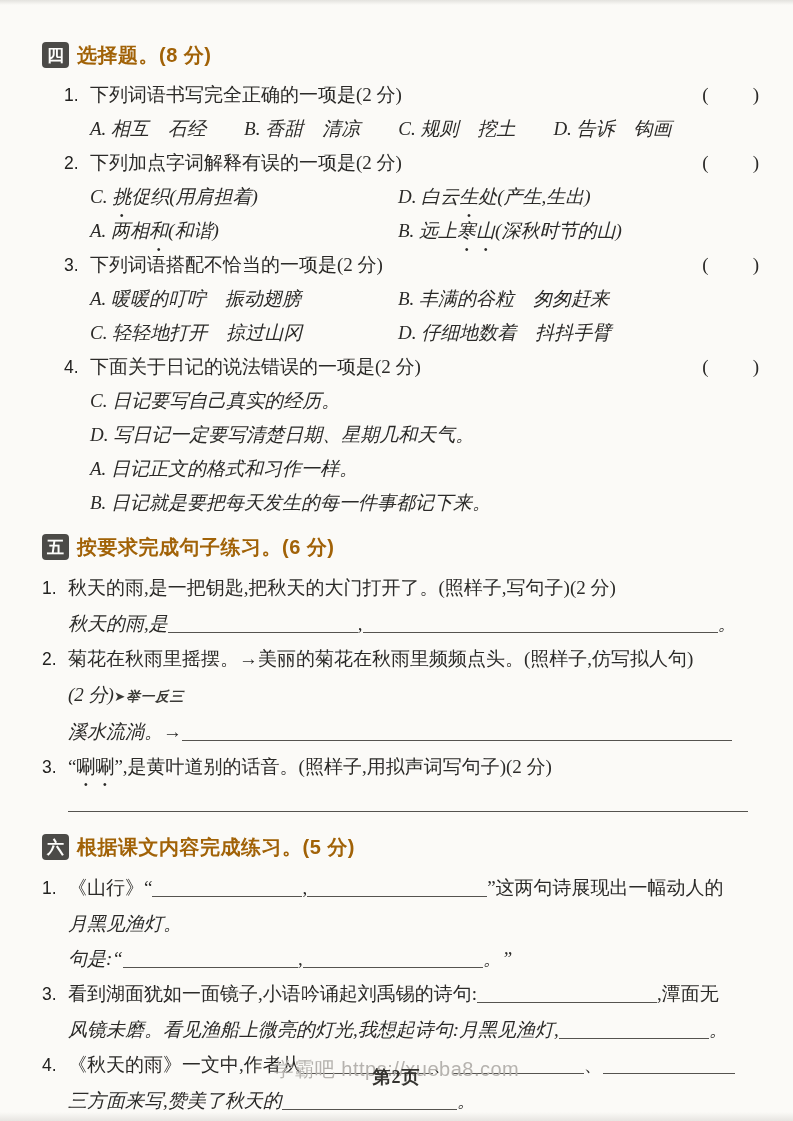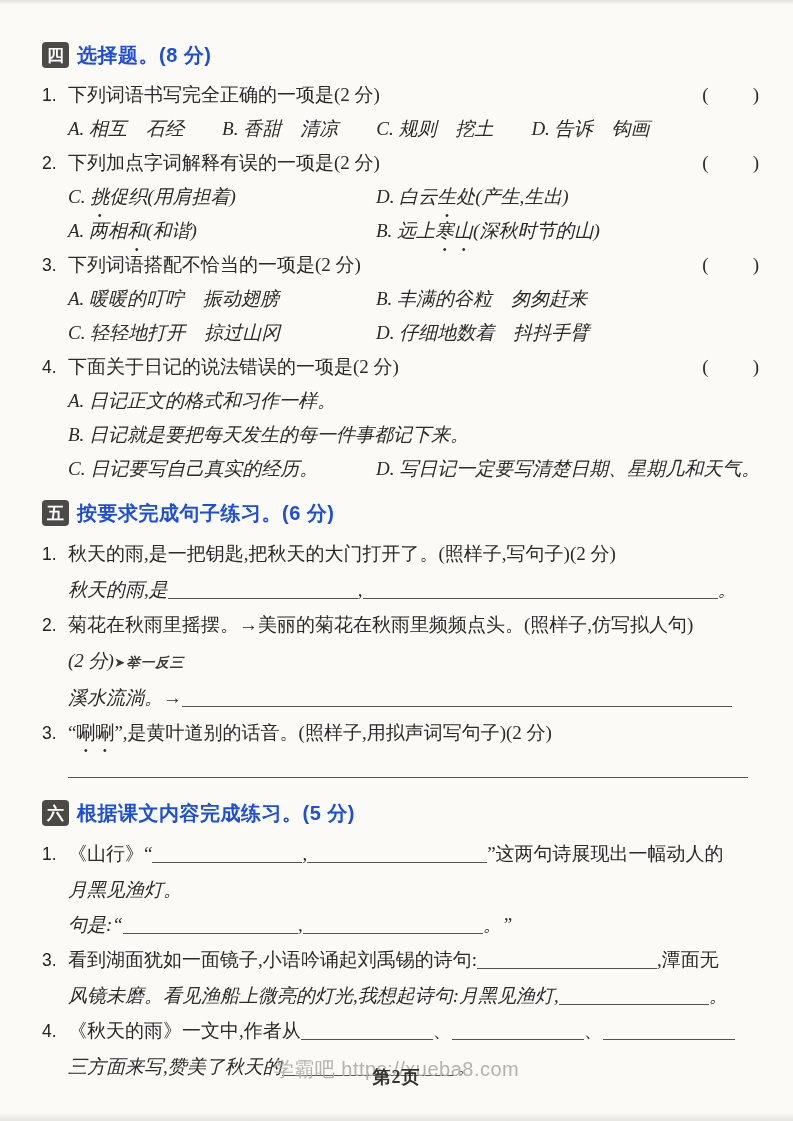--- a/index.html
+++ b/index.html
@@ -29,24 +29,24 @@
   .sec-head{display:flex;align-items:center;gap:8px;margin-bottom:8px;height:30px;}
   .badge{
     width:27px;height:26px;border-radius:4px;
     background:#4b4a47;color:#fdfdfb;
     display:flex;align-items:center;justify-content:center;
     font-family:"Liberation Sans","DejaVu Sans",sans-serif;
     font-size:17px;font-weight:700;flex:0 0 auto;
   }
   .sec-title{
     font-family:"Liberation Sans","DejaVu Sans",sans-serif;
-    font-size:20px;font-weight:700;color:#1d4ed8;letter-spacing:0.5px;
+    font-size:20px;font-weight:700;color:#a16207;letter-spacing:0.5px;
   }
   .line{position:relative;font-size:19px;}
-  .sec0 .line{line-height:34px;min-height:34px;}
+  .sec0 .line{line-height:34px;min-height:34px;margin-left:22px;}
   .sec1 .line{line-height:35px;min-height:35px;}
   .sec2 .line{line-height:35px;min-height:35px;}
   .line.ind{padding-left:26px;font-style:italic;}
   .qnum{
     display:inline-block;width:26px;
     font-family:"Liberation Sans","DejaVu Sans",sans-serif;
     font-size:17.5px;color:#232220;
   }
   .col-a{display:inline-block;width:308px;}
   .col-b{display:inline-block;}
@@ -88,22 +88,22 @@
         </div>
         <div class="line"><span class="qnum">1.</span><span>下列词语书写完全正确的一项是(2 分)</span><span class="bracket">(　　)</span></div>
         <div class="line ind"><span>A. 相互　石经　　B. 香甜　清凉　　C. 规则　挖土　　D. 告诉　钩画</span></div>
         <div class="line"><span class="qnum">2.</span><span>下列加点字词解释有误的一项是(2 分)</span><span class="bracket">(　　)</span></div>
         <div class="line ind"><span class="col-a"><span>C. </span><span class="dot-under">挑</span><span>促织(用肩担着)</span></span><span class="col-b"><span>D. 白云</span><span class="dot-under">生</span><span>处(产生,生出)</span></span></div>
         <div class="line ind"><span class="col-a"><span>A. 两相</span><span class="dot-under">和</span><span>(和谐)</span></span><span class="col-b"><span>B. 远上</span><span class="dot-under">寒</span><span class="dot-under">山</span><span>(深秋时节的山)</span></span></div>
         <div class="line"><span class="qnum">3.</span><span>下列词语搭配不恰当的一项是(2 分)</span><span class="bracket">(　　)</span></div>
         <div class="line ind"><span class="col-a"><span>A. 暖暖的叮咛　振动翅膀</span></span><span class="col-b"><span>B. 丰满的谷粒　匆匆赶来</span></span></div>
         <div class="line ind"><span class="col-a"><span>C. 轻轻地打开　掠过山冈</span></span><span class="col-b"><span>D. 仔细地数着　抖抖手臂</span></span></div>
         <div class="line"><span class="qnum">4.</span><span>下面关于日记的说法错误的一项是(2 分)</span><span class="bracket">(　　)</span></div>
+        <div class="line ind"><span class="col-a"><span>C. 日记要写自己真实的经历。</span></span><span class="col-b"><span>D. 写日记一定要写清楚日期、星期几和天气。</span></span></div>
         <div class="line ind"><span class="col-a"><span>A. 日记正文的格式和习作一样。</span></span><span class="col-b"><span>B. 日记就是要把每天发生的每一件事都记下来。</span></span></div>
-        <div class="line ind"><span class="col-a"><span>C. 日记要写自己真实的经历。</span></span><span class="col-b"><span>D. 写日记一定要写清楚日期、星期几和天气。</span></span></div>
       </section>
       <section class="sec sec1">
         <div class="sec-head">
           <span class="badge">五</span>
           <span class="sec-title">按要求完成句子练习。(6 分)</span>
         </div>
         <div class="line"><span class="qnum">1.</span><span>秋天的雨,是一把钥匙,把秋天的大门打开了。(照样子,写句子)(2 分)</span></div>
         <div class="line ind"><span>秋天的雨,是</span><span class="blank" style="width: 190px;"></span><span>,</span><span class="blank" style="width: 355px;"></span><span>。</span></div>
         <div class="line"><span class="qnum">2.</span><span>菊花在秋雨里摇摆。→美丽的菊花在秋雨里频频点头。(照样子,仿写拟人句)</span></div>
         <div class="line ind"><span>(2 分)</span><span class="marker">➤举一反三</span></div>

